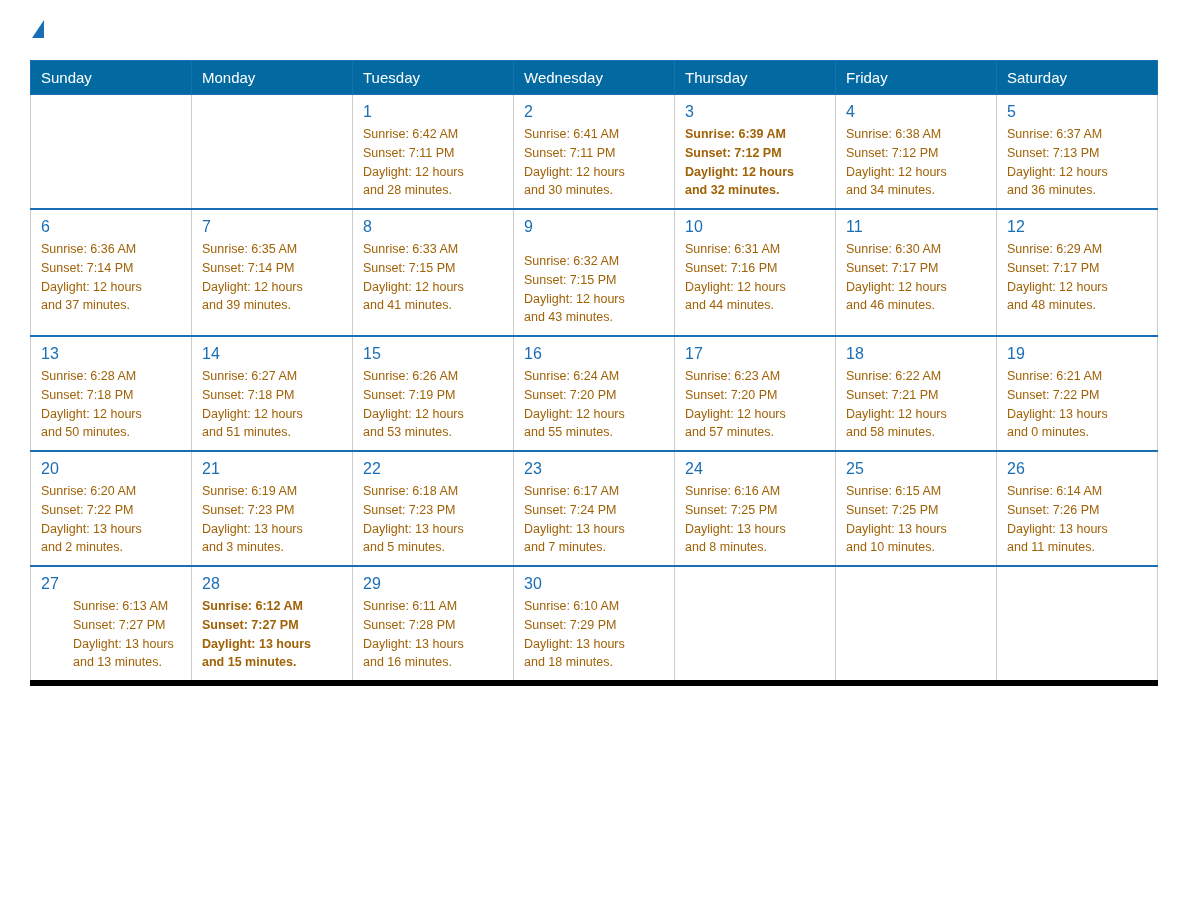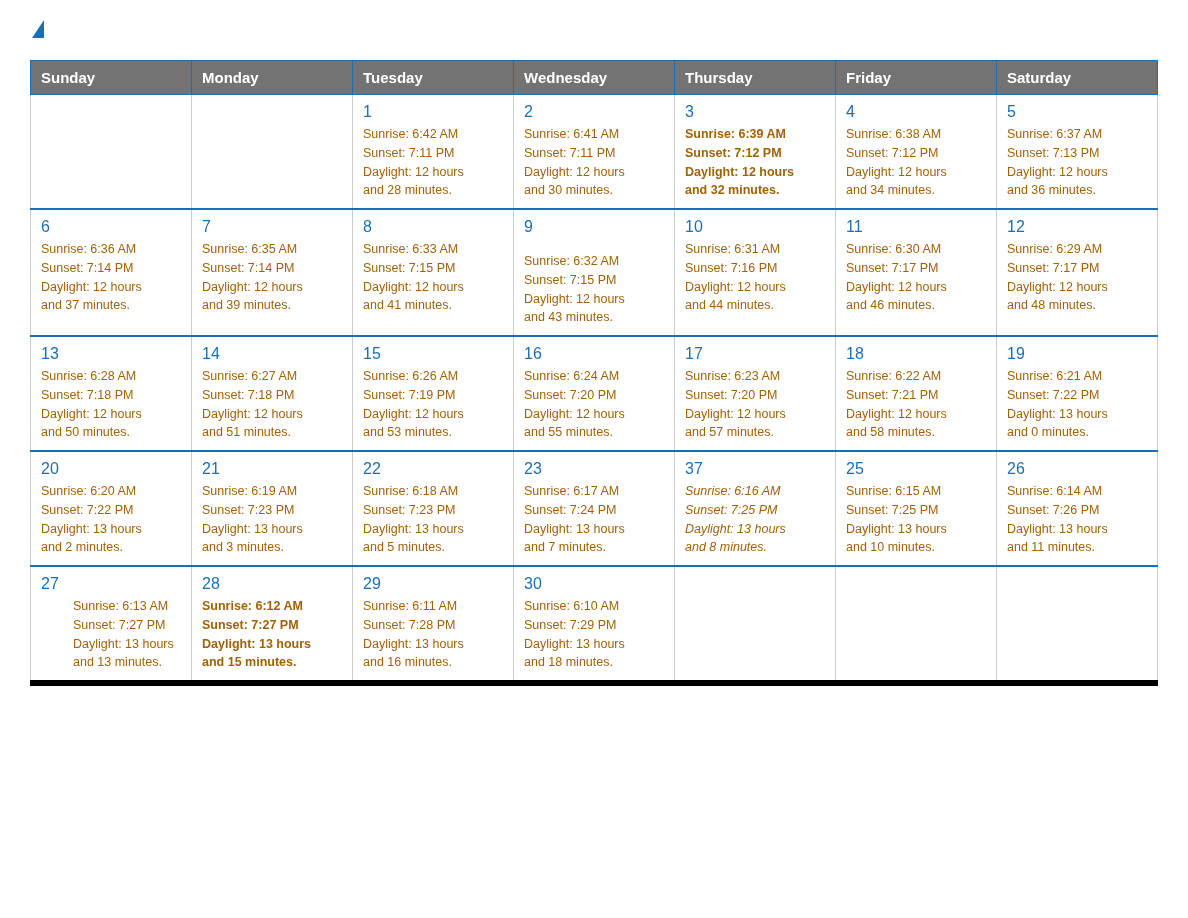--- a/index.html
+++ b/index.html
@@ -51,24 +51,24 @@
       font-size: 22px;
       color: #333;
       margin-top: 4px;
     }
     table {
       width: 100%;
       border-collapse: collapse;
       table-layout: fixed;
     }
     thead tr th {
-      background-color: #737373;
+      background-color: #0369a1;
       color: #fff;
       font-size: 15px;
-      font-weight: bold;
+      font-weight: normal;
       padding: 8px 10px;
       text-align: left;
       border: 1px solid #1a6eb5;
     }
     tbody tr td {
       vertical-align: top;
       padding: 8px 10px;
       border: 1px solid #ccc;
       font-size: 13px;
       color: #333;
@@ -289,22 +289,22 @@
 and 5 minutes.</div>
         </td>
         <td>
           <div class="day-number">23</div>
           <div class="day-info" style="white-space: pre-line;">Sunrise: 6:17 AM
 Sunset: 7:24 PM
 Daylight: 13 hours
 and 7 minutes.</div>
         </td>
         <td>
-          <div class="day-number">37</div>
-          <div class="day-info" style="white-space: pre-line; font-style: italic;">Sunrise: 6:16 AM
+          <div class="day-number">24</div>
+          <div class="day-info" style="white-space: pre-line;">Sunrise: 6:16 AM
 Sunset: 7:25 PM
 Daylight: 13 hours
 and 8 minutes.</div>
         </td>
         <td>
           <div class="day-number">25</div>
           <div class="day-info" style="white-space: pre-line;">Sunrise: 6:15 AM
 Sunset: 7:25 PM
 Daylight: 13 hours
 and 10 minutes.</div>

